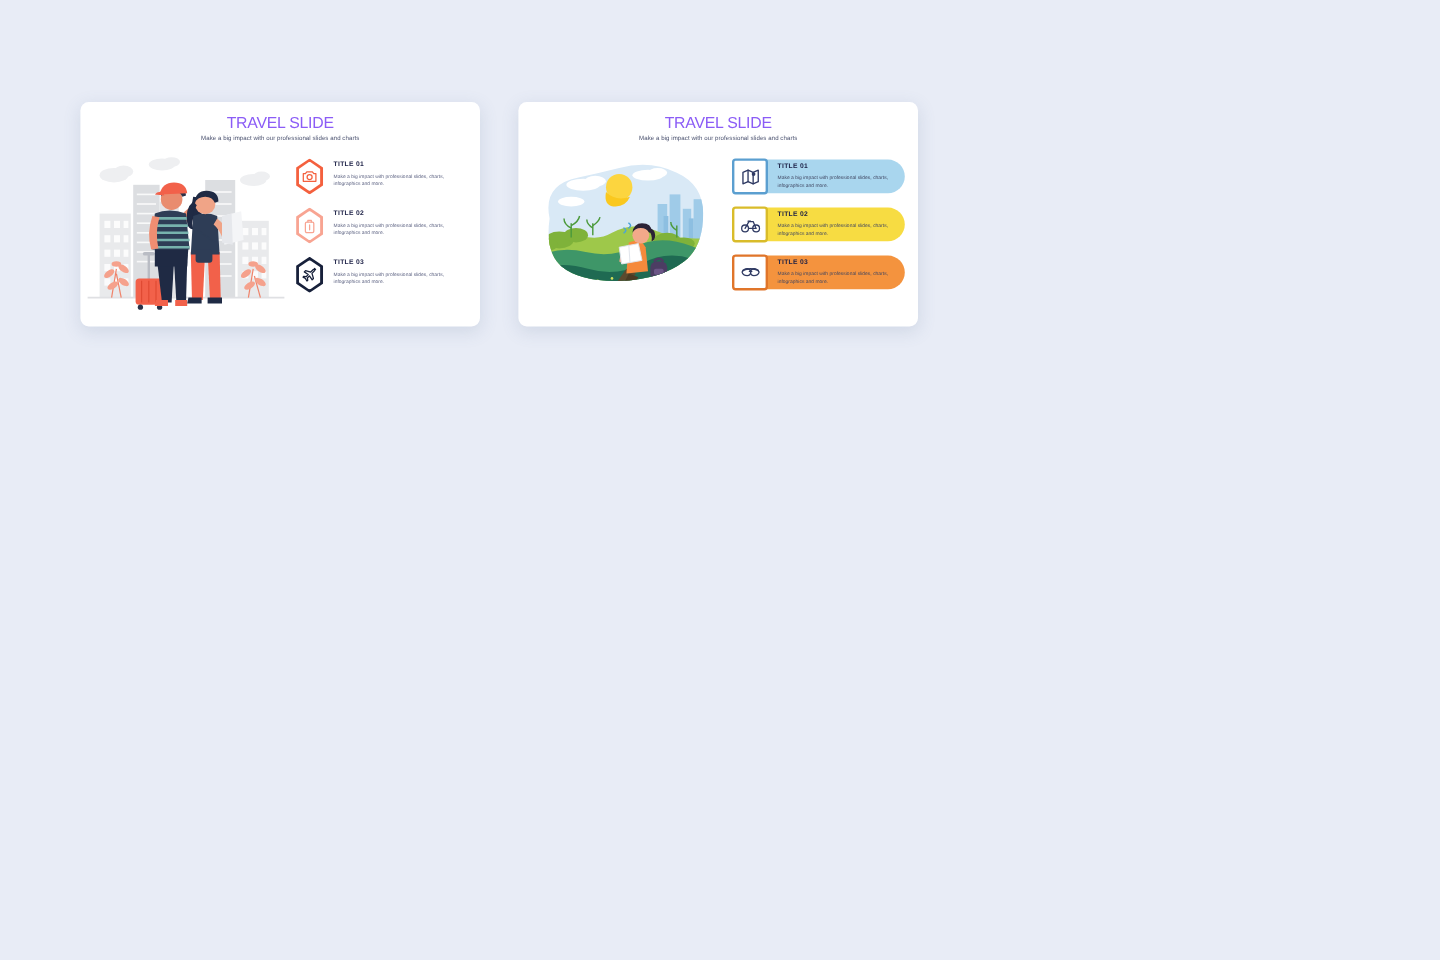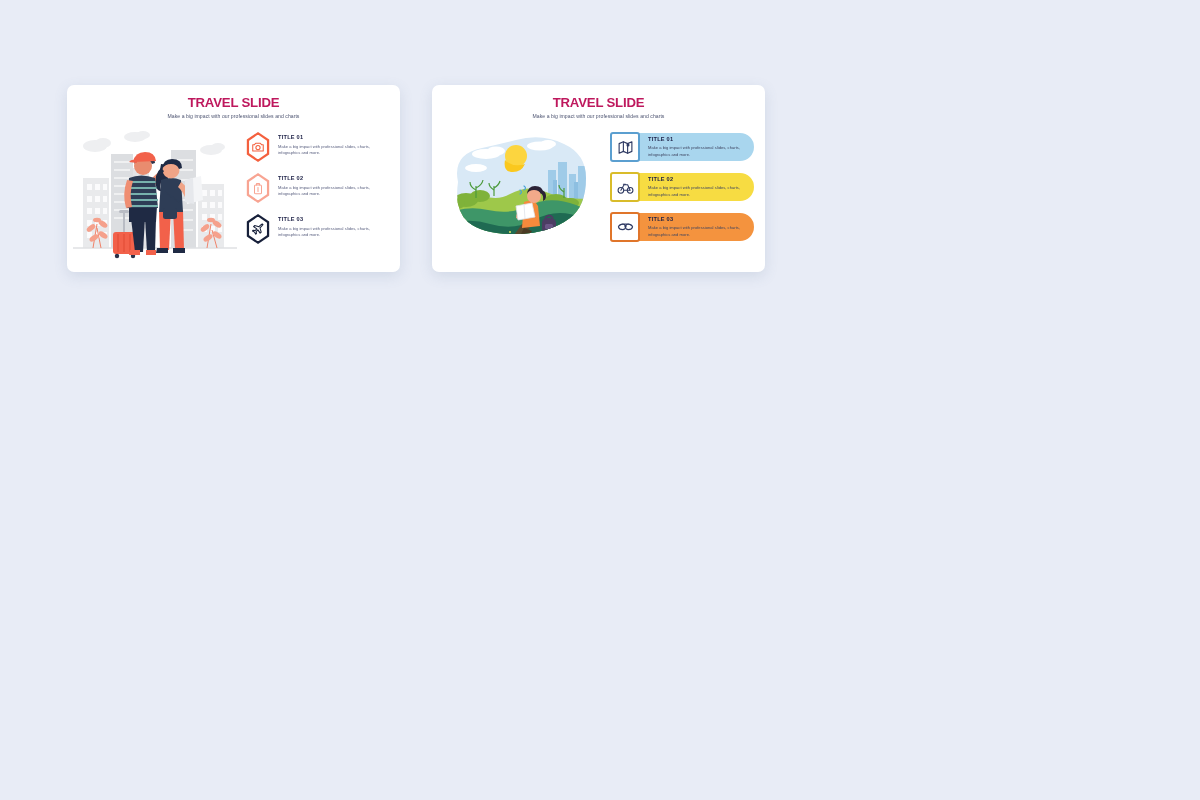--- a/index.html
+++ b/index.html
@@ -36,23 +36,23 @@
   #slide-2 { left: 432px; top: 85px; width: 333px; height: 187px; }
 
   
   .slide-header {
     width: 100%;
     padding-top: 11px;
     text-align: center;
   }
   .slide-title {
     font-size: 13.2px;
-    font-weight: bold;
+    font-weight: normal;
     letter-spacing: -0.2px;
-    color: #be185d;
+    color: #8b5cf6;
     line-height: 1.05;
   }
   .slide-subtitle {
     margin-top: 3px;
     font-size: 5.1px;
     color: #4c5370;
     letter-spacing: 0.05px;
   }
 
   

